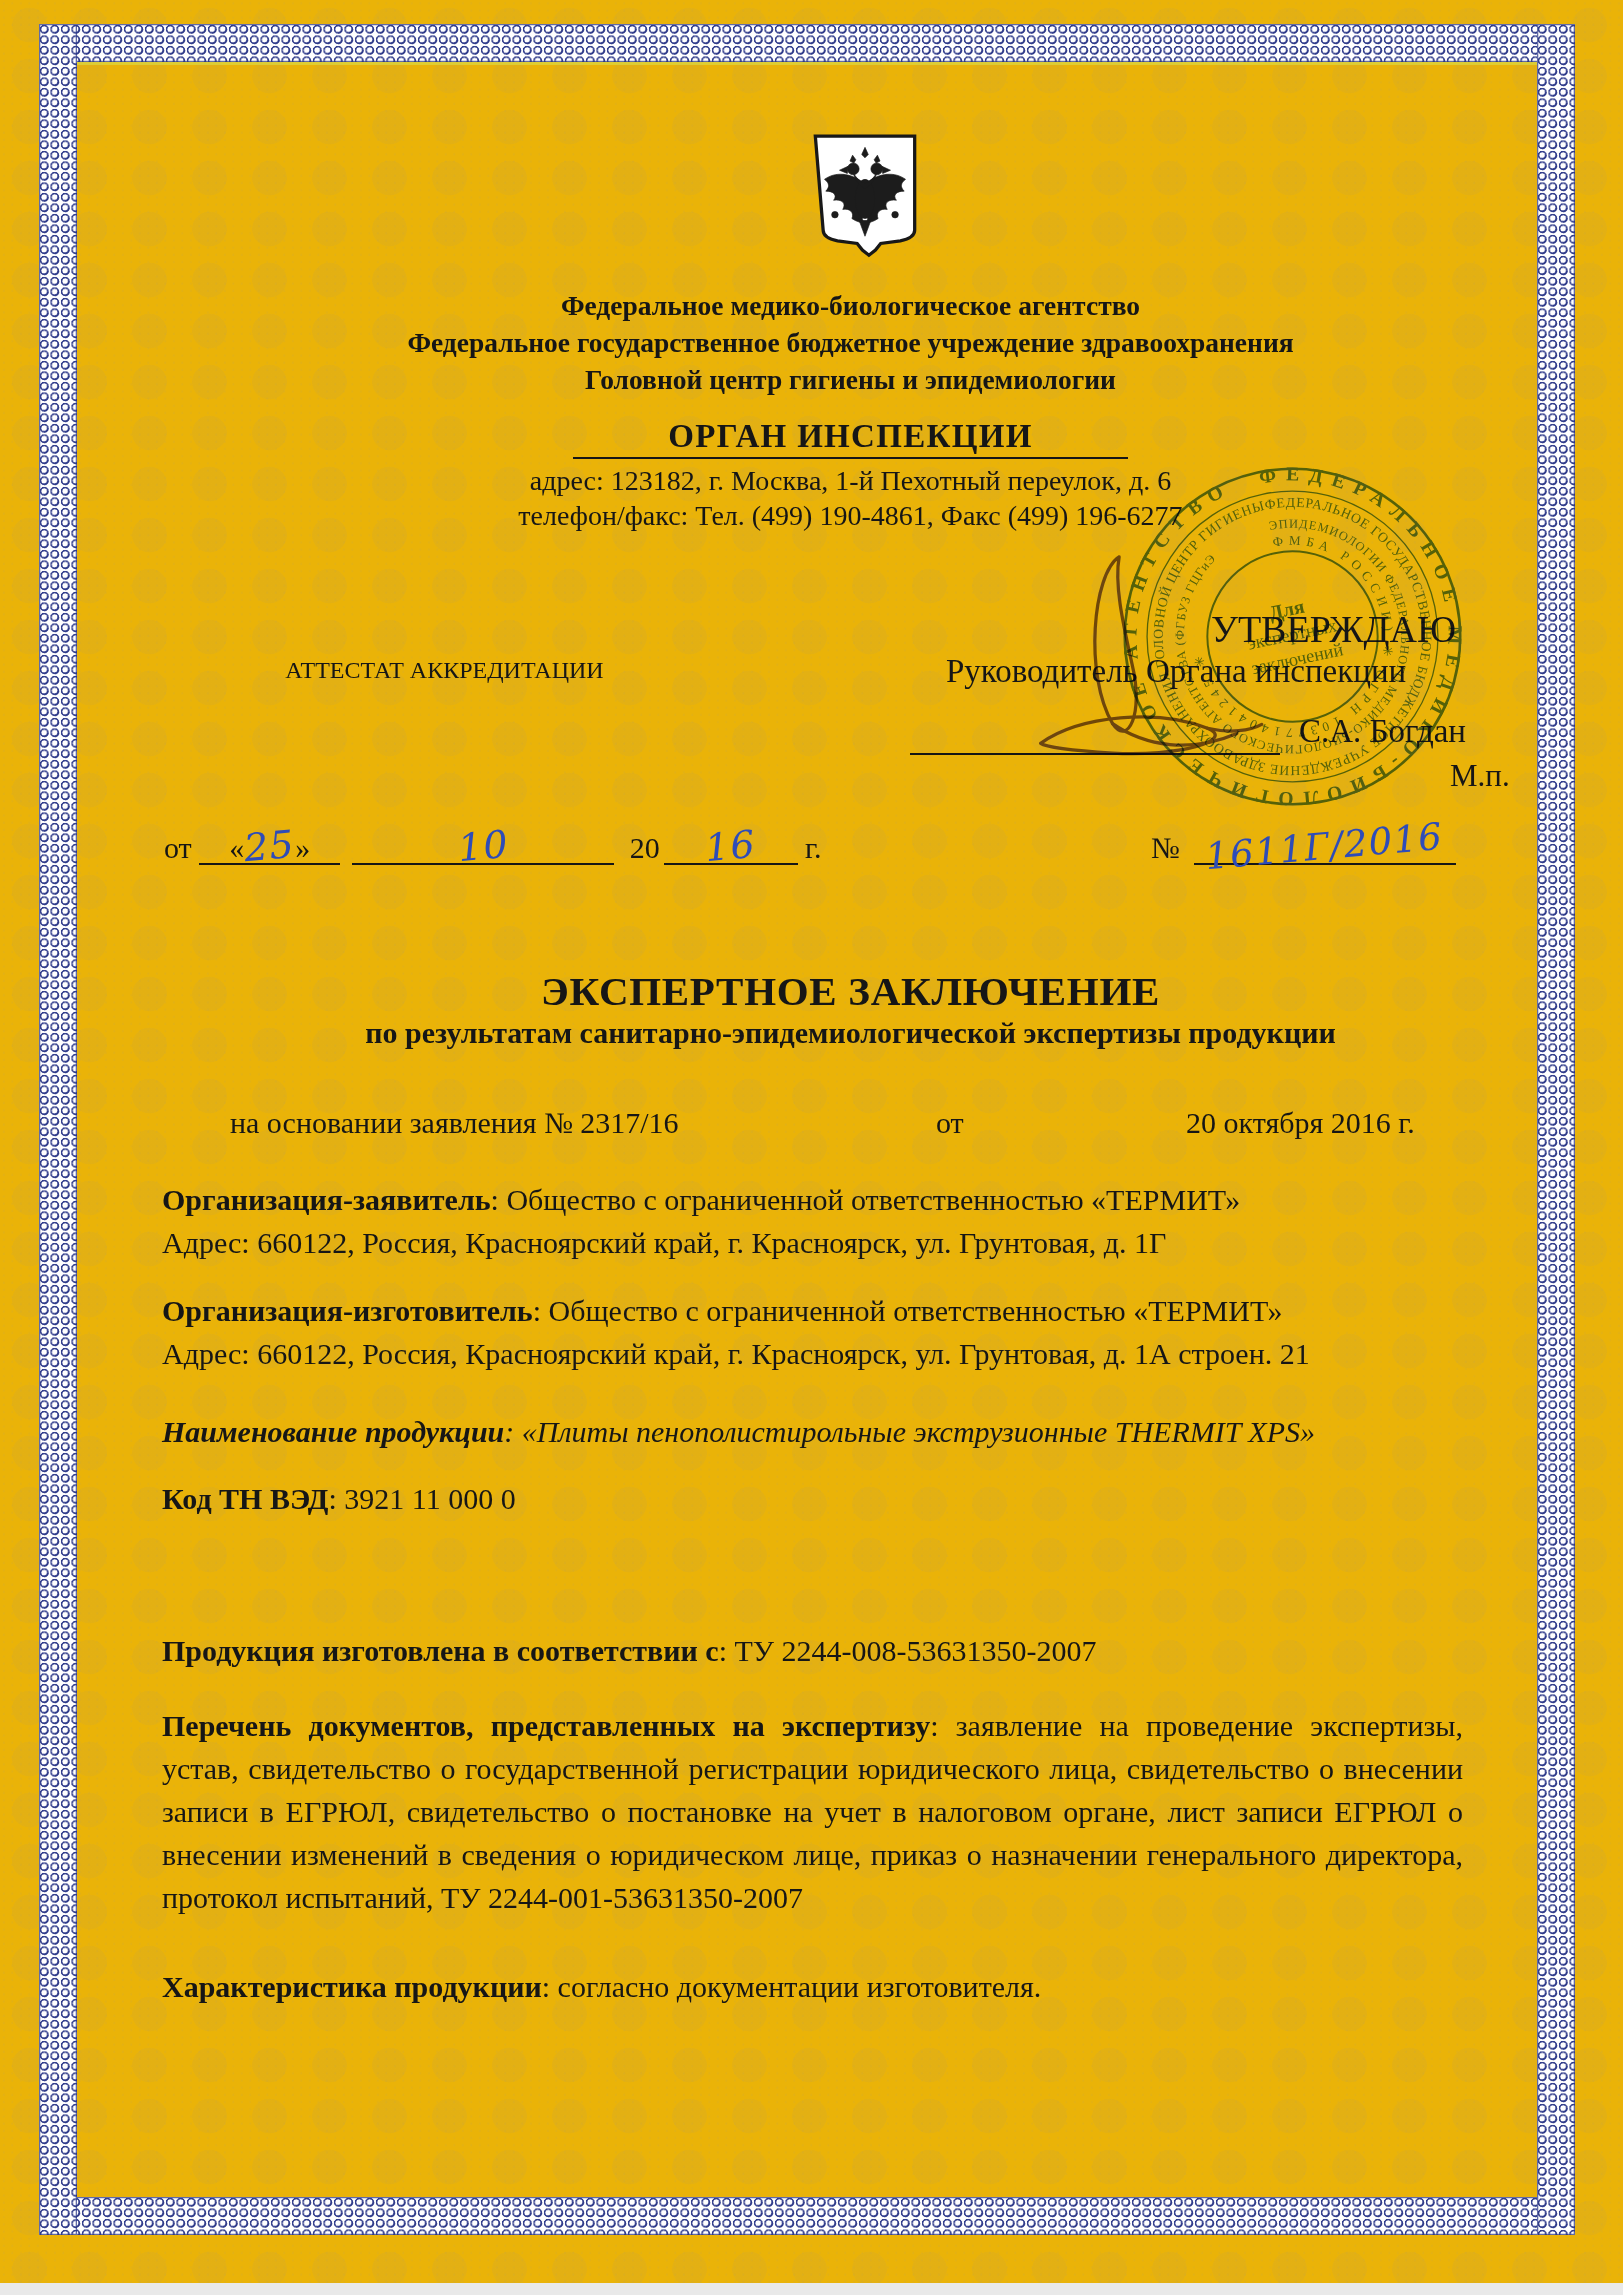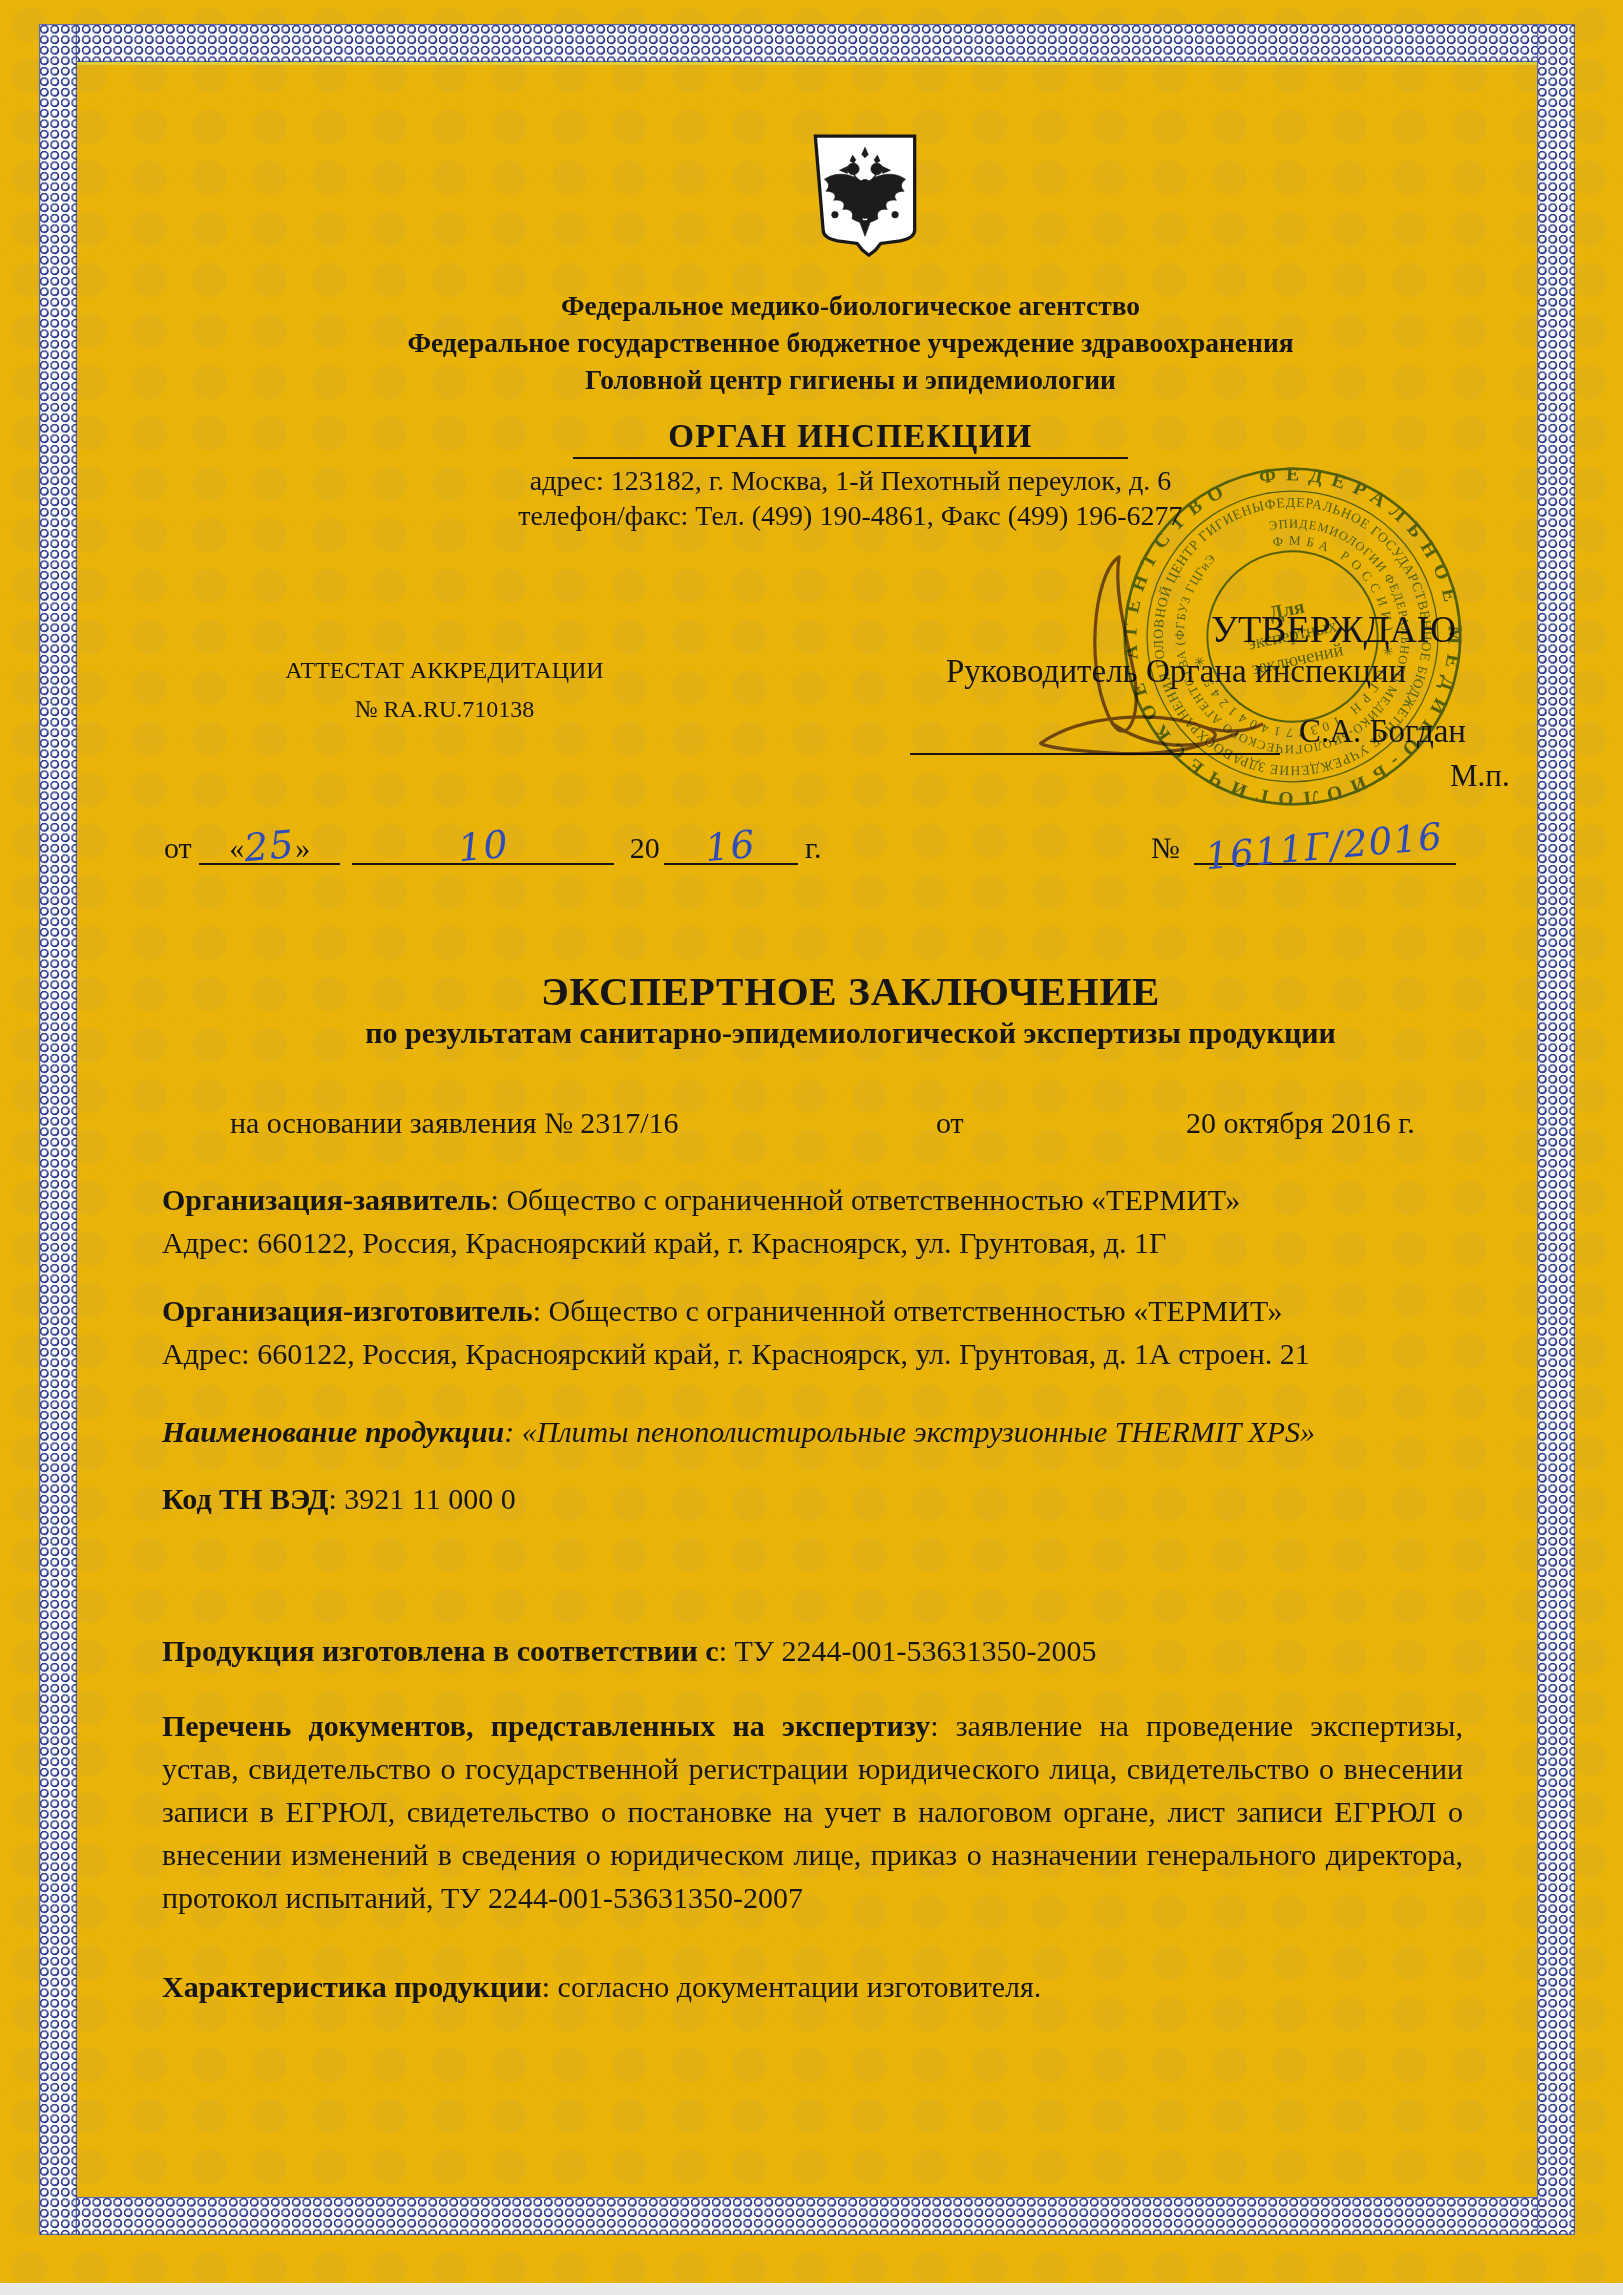--- a/index.html
+++ b/index.html
@@ -95,21 +95,20 @@
   <div class="abs ctr" style="left:124px;top:419px;width:1453px;">
     <span class="organ">ОРГАН ИНСПЕКЦИИ</span>
   </div>
   <div class="abs ctr addr" style="left:124px;top:463px;width:1453px;">
     <div>адрес: 123182, г. Москва, 1-й Пехотный переулок, д. 6</div>
     <div>телефон/факс: Тел. (499) 190-4861, Факс (499) 196-6277</div>
   </div>
 
   <div class="abs ctr accr" style="left:196px;top:651px;width:497px;">
     <div>АТТЕСТАТ АККРЕДИТАЦИИ</div>
-    <div>№ RA.RU.710138</div>
   </div>
 
   <div class="abs" style="left:1211px;top:607px;font-size:38px;">УТВЕРЖДАЮ</div>
   <div class="abs" style="left:946px;top:653px;font-size:33px;">Руководитель Органа инспекции</div>
   <div class="abs" style="left:1299px;top:713px;font-size:33px;">С.А. Богдан</div>
   <div class="sigline"></div>
   <div class="abs" style="left:1450px;top:758px;font-size:31px;">М.п.</div>
 
   <svg class="stamp" width="393" height="393" viewBox="0 0 600 600">
     <defs>
@@ -178,21 +177,21 @@
   <div class="para body-text" style="top:1410px;font-style:italic;">
     <span class="b">Наименование продукции</span><span>: «Плиты пенополистирольные экструзионные THERMIT XPS»</span>
   </div>
 
   <div class="para body-text" style="top:1477px;">
     <span class="b">Код ТН ВЭД</span><span>: 3921 11 000 0</span>
   </div>
 
 
   <div class="para body-text" style="top:1629px;">
-    <span class="b">Продукция изготовлена в соответствии с</span><span>: ТУ 2244-001-53631350-2005</span>
+    <span class="b">Продукция изготовлена в соответствии с</span><span>: ТУ 2244-008-53631350-2007</span>
   </div>
 
   <div class="para body-text just" style="top:1704px;">
     <span class="b">Перечень документов, представленных на экспертизу</span><span>: заявление на проведение экспертизы, устав, свидетельство о государственной регистрации юридического лица, свидетельство о внесении записи в ЕГРЮЛ, свидетельство о постановке на учет в налоговом органе, лист записи ЕГРЮЛ о внесении изменений в сведения о юридическом лице, приказ о назначении генерального директора, протокол испытаний, ТУ 2244-001-53631350-2007</span>
   </div>
 
   <div class="para body-text" style="top:1965px;">
     <span class="b">Характеристика продукции</span><span>: согласно документации изготовителя.</span>
   </div>
 

